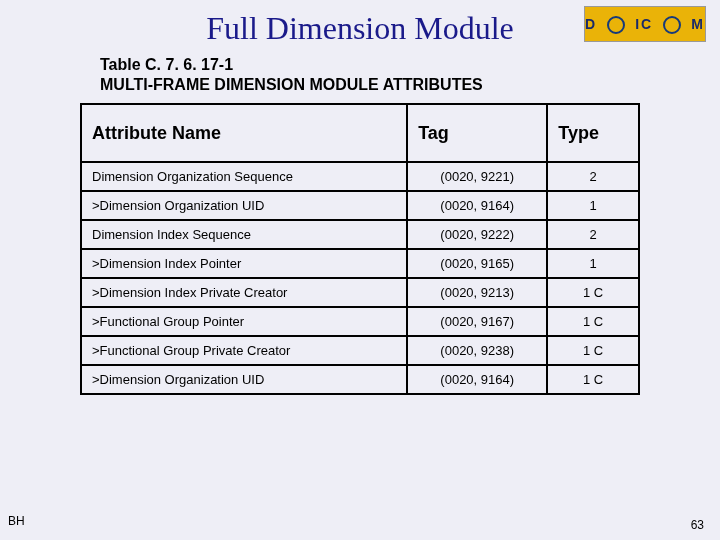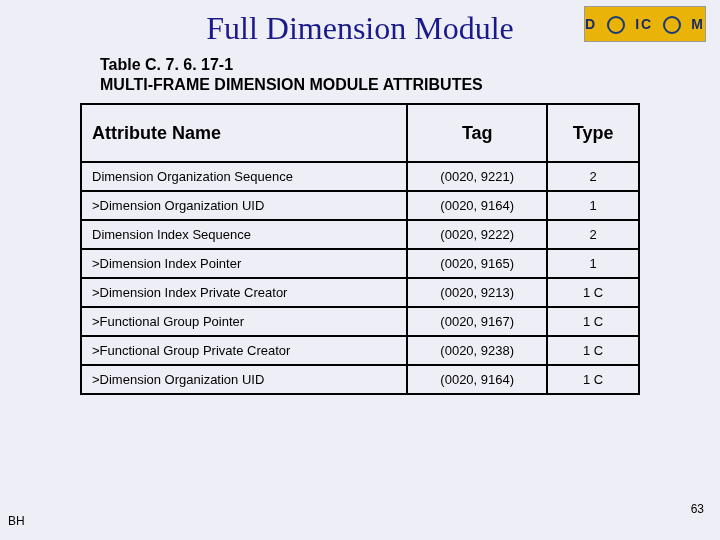--- a/index.html
+++ b/index.html
@@ -65,31 +65,31 @@
     font-family: Arial, sans-serif;
     vertical-align: middle;
   }
   .tbl th {
     font-size: 18px;
     font-weight: bold;
     text-align: left;
     height: 44px;
     border-radius: 7px;
   }
-  .tbl th.center { text-align: center; }
+  .tbl th.center { text-align: left; }
   .tbl td {
     font-size: 13px;
     color: #000;
   }
   .tbl td.tag { text-align: center; white-space: nowrap; }
   .tbl td.type { text-align: center; white-space: nowrap; }
   .tbl td.attr { text-align: left; }
   .pagenum {
     position: absolute;
-    bottom: 24px;
+    bottom: 8px;
     right: 16px;
     font-family: Arial, sans-serif;
     font-size: 12px;
     color: #000;
   }
   .footer {
     position: absolute;
     bottom: 12px;
     left: 8px;
     font-family: Arial, sans-serif;

